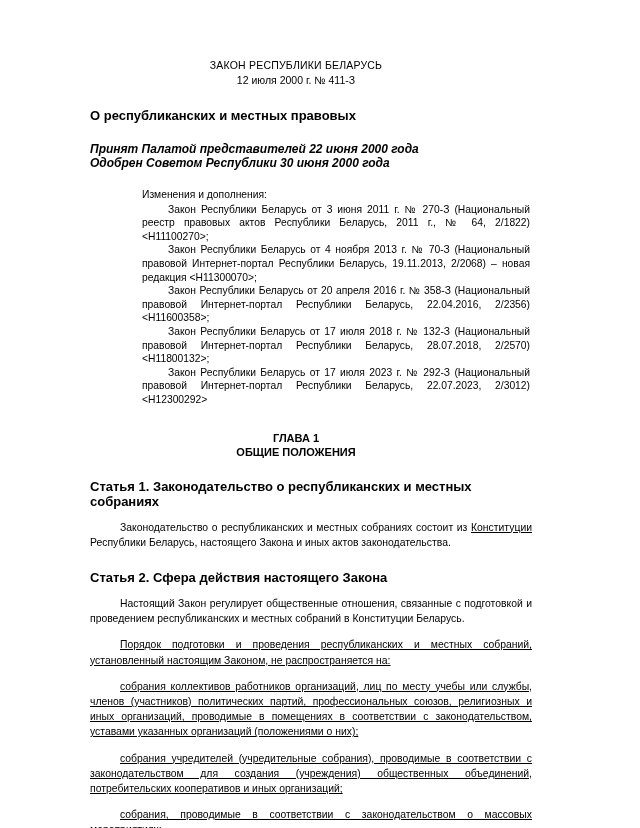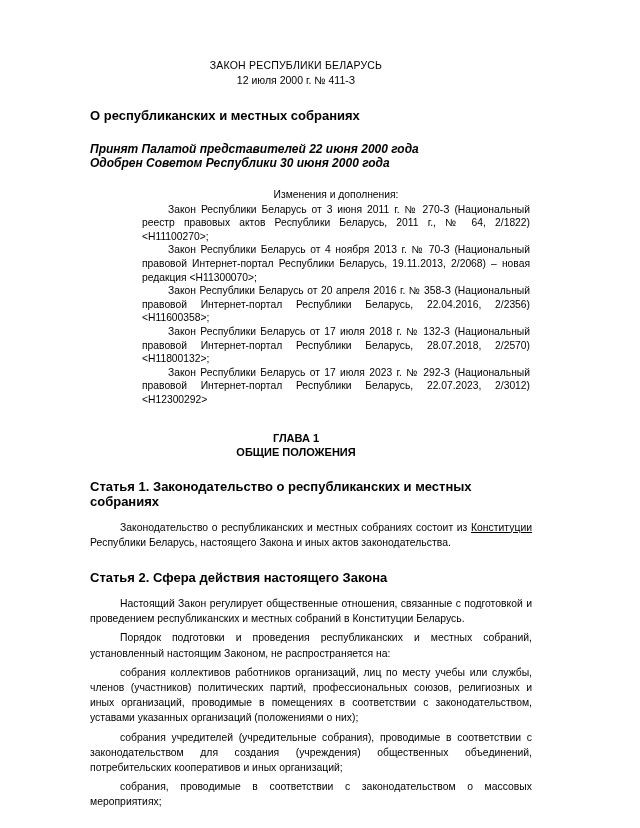--- a/index.html
+++ b/index.html
@@ -44,21 +44,21 @@
     padding-left: 38px;
   }
   .amend-block {
     margin-top: 18px;
     font-size: 10.3px;
     line-height: 13.6px;
     padding-left: 90px;
     padding-right: 10px;
   }
   .amend-intro {
-    text-align: center;
+    text-align: left;
     margin-bottom: 1px;
   }
   .amend-item {
     text-align: justify;
     text-indent: 26px;
   }
   .chapter {
     margin-top: 24px;
     text-align: center;
     font-size: 11px;
@@ -74,38 +74,39 @@
   .para {
     margin-top: 11px;
     font-size: 10.4px;
     line-height: 15.2px;
     text-align: justify;
     text-indent: 30px;
     padding-left: 38px;
     padding-right: 8px;
   }
   .para.tight {
-    margin-top: 4px;
+    margin-top: 11px;
+    text-decoration: underline;
   }
   .link {
     text-decoration: underline;
     color: #000000;
   }
 </style>
 </head>
 <body>
 
 <div class="page">
 
   <div class="doc-header">
     <div class="line1">ЗАКОН РЕСПУБЛИКИ БЕЛАРУСЬ</div>
     <div class="line2">12 июля 2000 г. № 411-З</div>
   </div>
 
-  <div class="doc-title">О республиканских и местных собраниях</div>
+  <div class="doc-title">О республиканских и местных правовых</div>
 
   <div class="adopted">
     <div>Принят Палатой представителей 22 июня 2000 года</div>
     <div>Одобрен Советом Республики 30 июня 2000 года</div>
   </div>
 
   <div class="amend-block">
     <div class="amend-intro">Изменения и дополнения:</div>
     <div class="amend-item">Закон Республики Беларусь от 3 июня 2011 г. № 270-З (Национальный реестр правовых актов Республики Беларусь, 2011 г., № 64, 2/1822) &lt;Н11100270&gt;;</div>
     <div class="amend-item">Закон Республики Беларусь от 4 ноября 2013 г. № 70-З (Национальный правовой Интернет-портал Республики Беларусь, 19.11.2013, 2/2068) – новая редакция &lt;Н11300070&gt;;</div>

